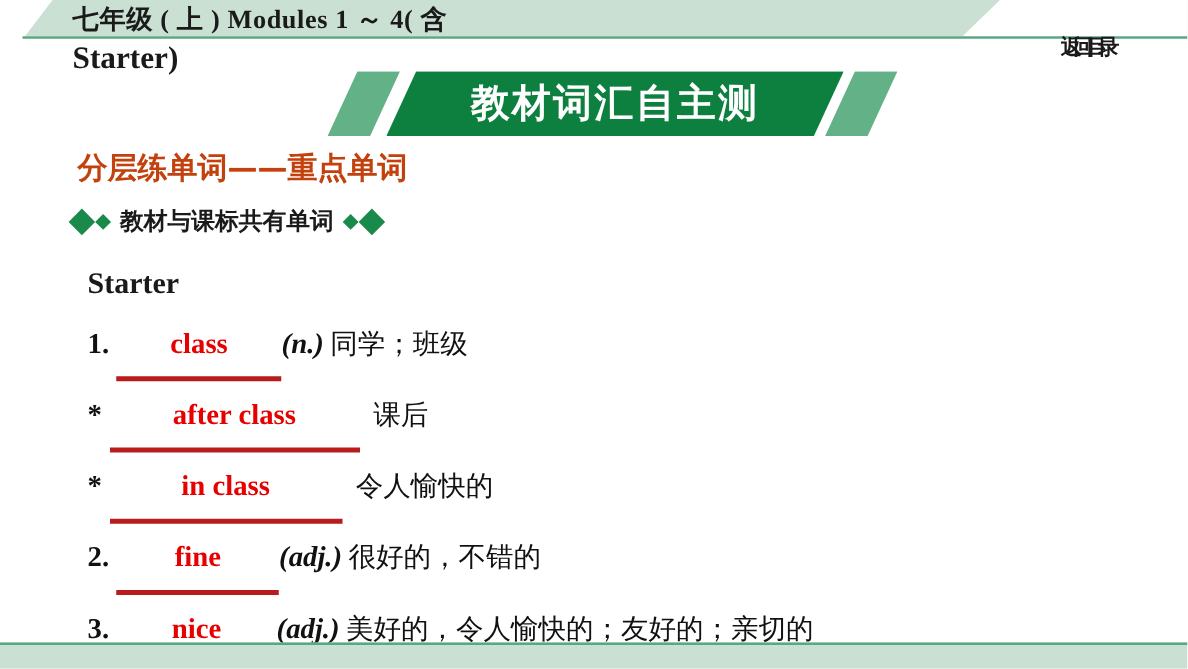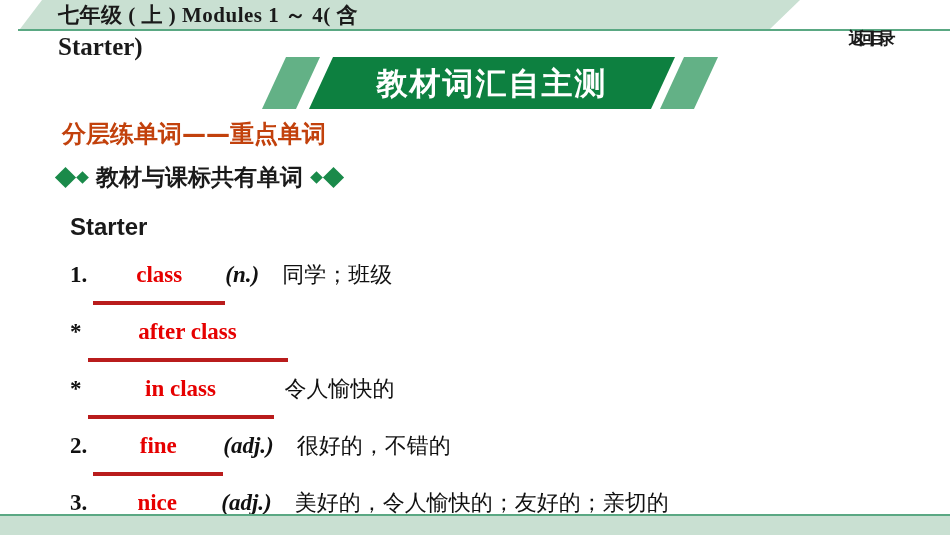--- a/index.html
+++ b/index.html
@@ -153,21 +153,21 @@
     font-family: "DejaVu Sans", sans-serif;
     font-size: 24px;
     font-weight: bold;
     color: #c2410c;
     line-height: 43px;
     white-space: nowrap;
   }
   .subsection-heading {
     margin: 0 0 0 58px;
     font-family: "DejaVu Sans", sans-serif;
-    font-size: 23px;
+    font-size: 19px;
     font-weight: bold;
     color: #1a1a1a;
     line-height: 42px;
     white-space: nowrap;
     display: flex;
     align-items: center;
   }
   .diamond {
     display: inline-block;
     background: #1a8a4a;
@@ -176,21 +176,21 @@
   }
   .diamond.lg { width: 15px; height: 15px; }
   .diamond.sm { width: 9px;  height: 9px; }
   .dg-left  { margin-right: 5px; }
   .dg-left2 { margin-right: 9px; }
   .dg-right  { margin-left: 9px; }
   .dg-right2 { margin-left: 5px; }
 
   .starter-label {
     margin: 8px 0 0 70px;
-    font-family: Liberation Sans, sans-serif;
+    font-family: Liberation Serif, serif;
     font-size: 24px;
     font-weight: bold;
     color: #1a1a1a;
     line-height: 42px;
   }
 
   .entry {
     margin: 0 0 0 70px;
     font-family: "Liberation Serif", serif;
     font-size: 23px;
@@ -221,21 +221,21 @@
   .blank-w5 { width: 128px; }
   .pos {
     font-style: italic;
     font-weight: bold;
     color: #111111;
   }
   .meaning {
     font-family: "DejaVu Sans", sans-serif;
     font-weight: normal;
     color: #111111;
-    margin-left: 23px;
+    margin-left: 5px;
     font-size: 22px;
   }
   .meaning-gap {
     margin-left: 11px;
   }
 
   
   .footer {
     position: absolute;
     bottom: 0;
@@ -282,20 +282,21 @@
   <div class="entry">
     <span class="entry-num">1.</span>
     <span class="blank blank-w1">class</span>
     <span class="pos">(n.)</span>
     <span class="meaning">同学；班级</span>
   </div>
 
   <div class="entry">
     <span class="entry-num">*</span>
     <span class="blank blank-w2">after class</span>
+    <span class="meaning meaning-gap">课后</span>
   </div>
 
   <div class="entry">
     <span class="entry-num">*</span>
     <span class="blank blank-w3">in class</span>
     <span class="meaning meaning-gap">令人愉快的</span>
   </div>
 
   <div class="entry">
     <span class="entry-num">2.</span>

